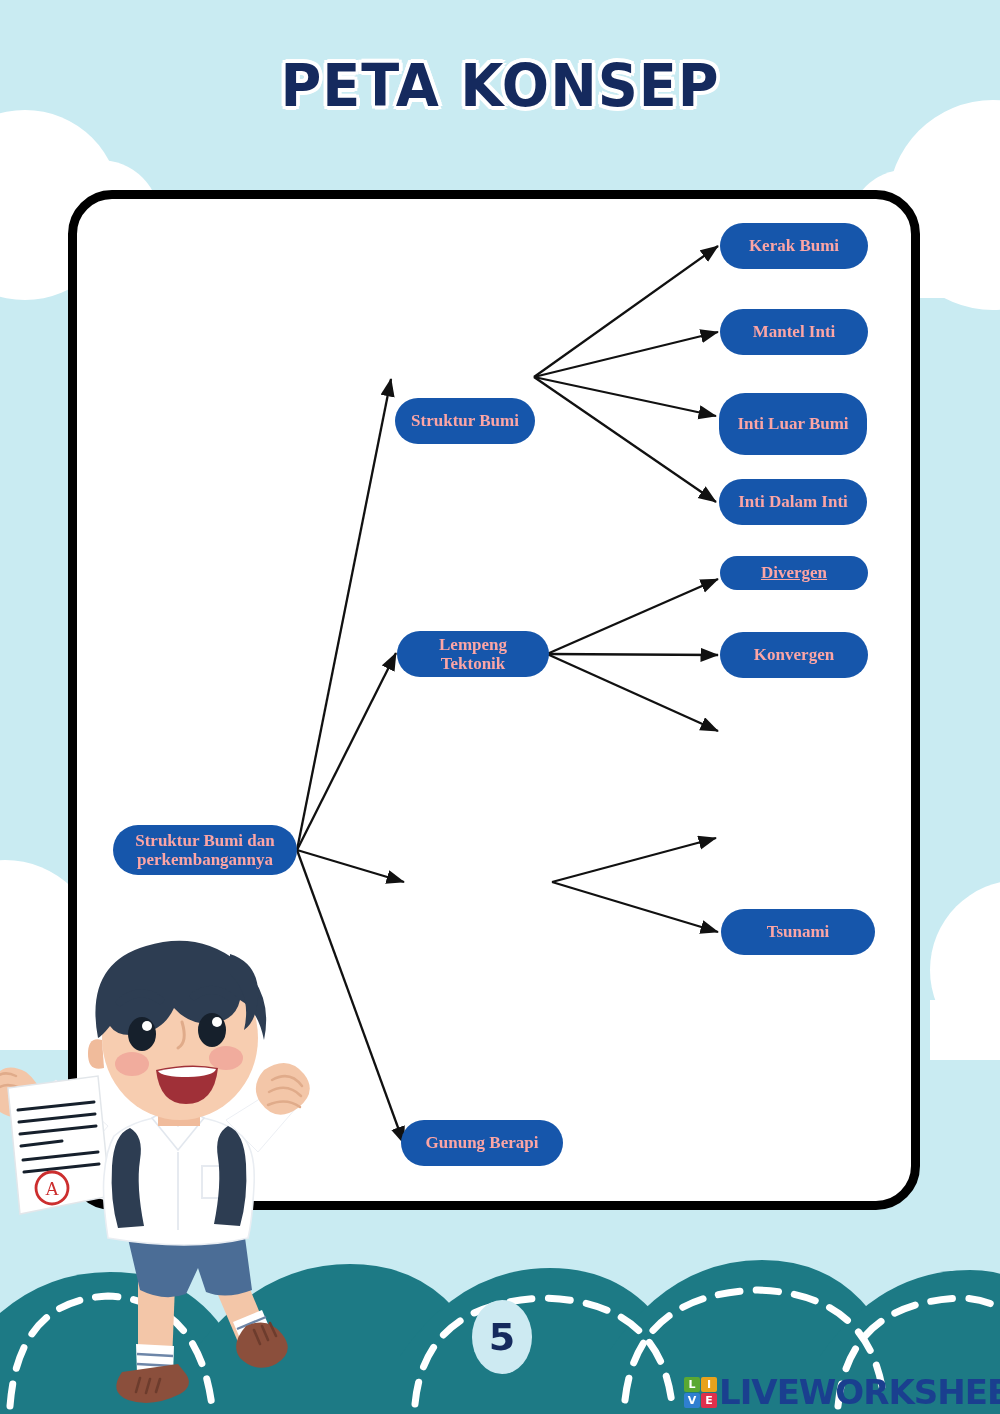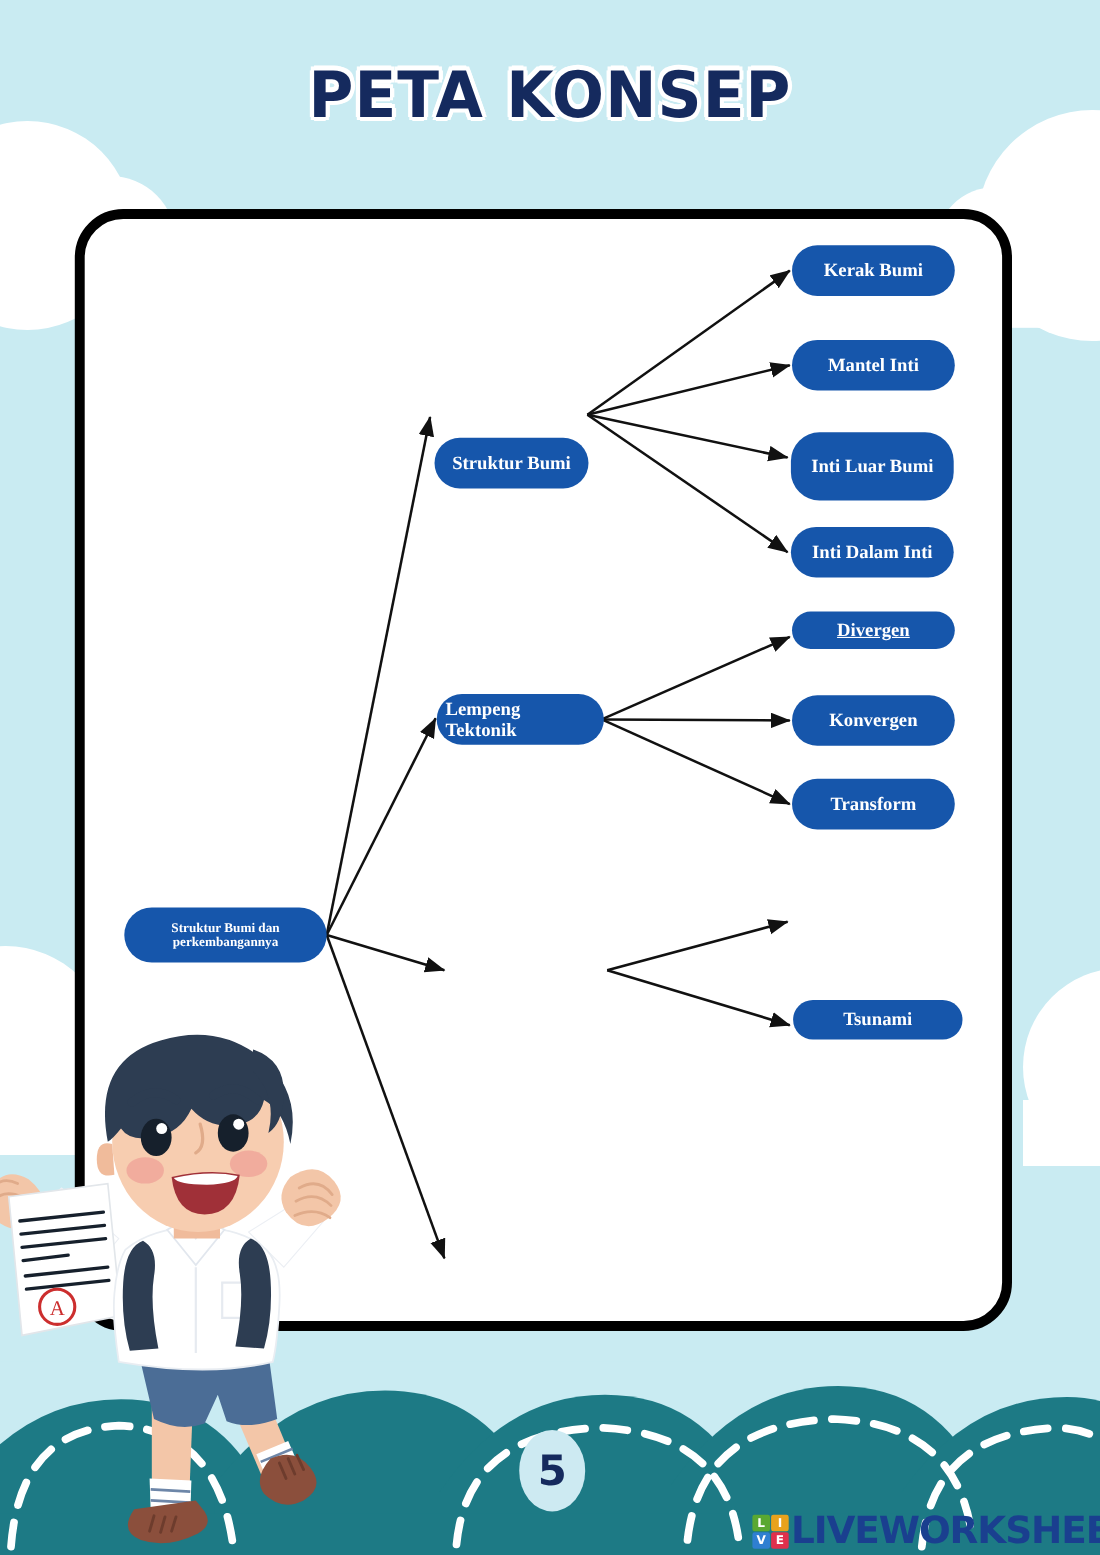--- a/index.html
+++ b/index.html
@@ -43,30 +43,31 @@
   }
 
   
   .map{position:absolute;left:68px;top:190px;width:852px;height:1020px;}
   .map svg{position:absolute;left:0;top:0;}
 
   .node{
     position:absolute;
     background:#1656ab;
     border-radius:26px;
-    color:#ffffff;
+    color:#fca5a5;
     font-family:"Liberation Serif", serif;
     font-weight:bold;
     font-size:17px;
     display:flex;align-items:center;justify-content:center;
+    text-align:center;
     line-height:1.12;
     box-sizing:border-box;
     padding:16px 8px;
   }
-  .node.root{font-size:12px;}
+  .node.root{font-size:17px;}
 
   
   .hills{position:absolute;left:0;top:1238px;width:1000px;height:176px;}
 
   
   .badge{
     position:absolute;left:472px;top:1300px;
     width:60px;height:74px;
     background:#cdeaf2;border-radius:50%;
     display:flex;align-items:center;justify-content:center;
@@ -140,31 +141,31 @@
       </g>
     </svg>
 
     <div class="node root" style="left:45px;top:635px;width:184px;height:50px;flex-direction:column;">
       <span>Struktur Bumi dan</span>
       <span>perkembangannya</span>
     </div>
 
     <div class="node" style="left:327px;top:164px;width:140px;height:46px;margin-top:44px;">Struktur Bumi</div>
     <div class="node" style="left:329px;top:441px;width:152px;height:46px;">Lempeng Tektonik</div>
+    <div class="node" style="left:333px;top:930px;width:162px;height:46px;">Gunung Berapi</div>
 
     <div class="node" style="left:652px;top:33px;width:148px;height:46px;">Kerak Bumi</div>
     <div class="node" style="left:652px;top:119px;width:148px;height:46px;">Mantel Inti</div>
     <div class="node" style="left:651px;top:203px;width:148px;height:62px;">Inti Luar Bumi</div>
     <div class="node" style="left:651px;top:289px;width:148px;height:46px;">Inti Dalam Inti</div>
 
     <div class="node" style="left:652px;top:366px;width:148px;height:34px;text-decoration:underline;">Divergen</div>
     <div class="node" style="left:652px;top:442px;width:148px;height:46px;">Konvergen</div>
-    <div class="node" style="left:652px;top:518px;width:148px;height:46px;">Transform</div>
-
-    <div class="node" style="left:653px;top:719px;width:154px;height:36px;">Tsunami</div>
+
+    <div class="node" style="left:653px;top:719px;width:154px;height:46px;">Tsunami</div>
   </div>
 
   <svg class="hills" viewBox="0 0 1000 176">
     <rect x="0" y="0" width="1000" height="176" fill="#c9ebf2"></rect>
     <g fill="#1d7a85">
       <path d="M-40,176 L-40,120 Q20,34 110,34 Q200,34 240,120 L240,176 Z"></path>
       <path d="M195,176 L195,112 Q260,26 350,26 Q440,26 482,112 L482,176 Z"></path>
       <path d="M400,176 L400,118 Q460,30 550,30 Q640,30 682,118 L682,176 Z"></path>
       <path d="M610,176 L610,112 Q672,22 762,22 Q852,22 894,112 L894,176 Z"></path>
       <path d="M820,176 L820,118 Q880,32 970,32 Q1050,32 1060,118 L1060,176 Z"></path>

